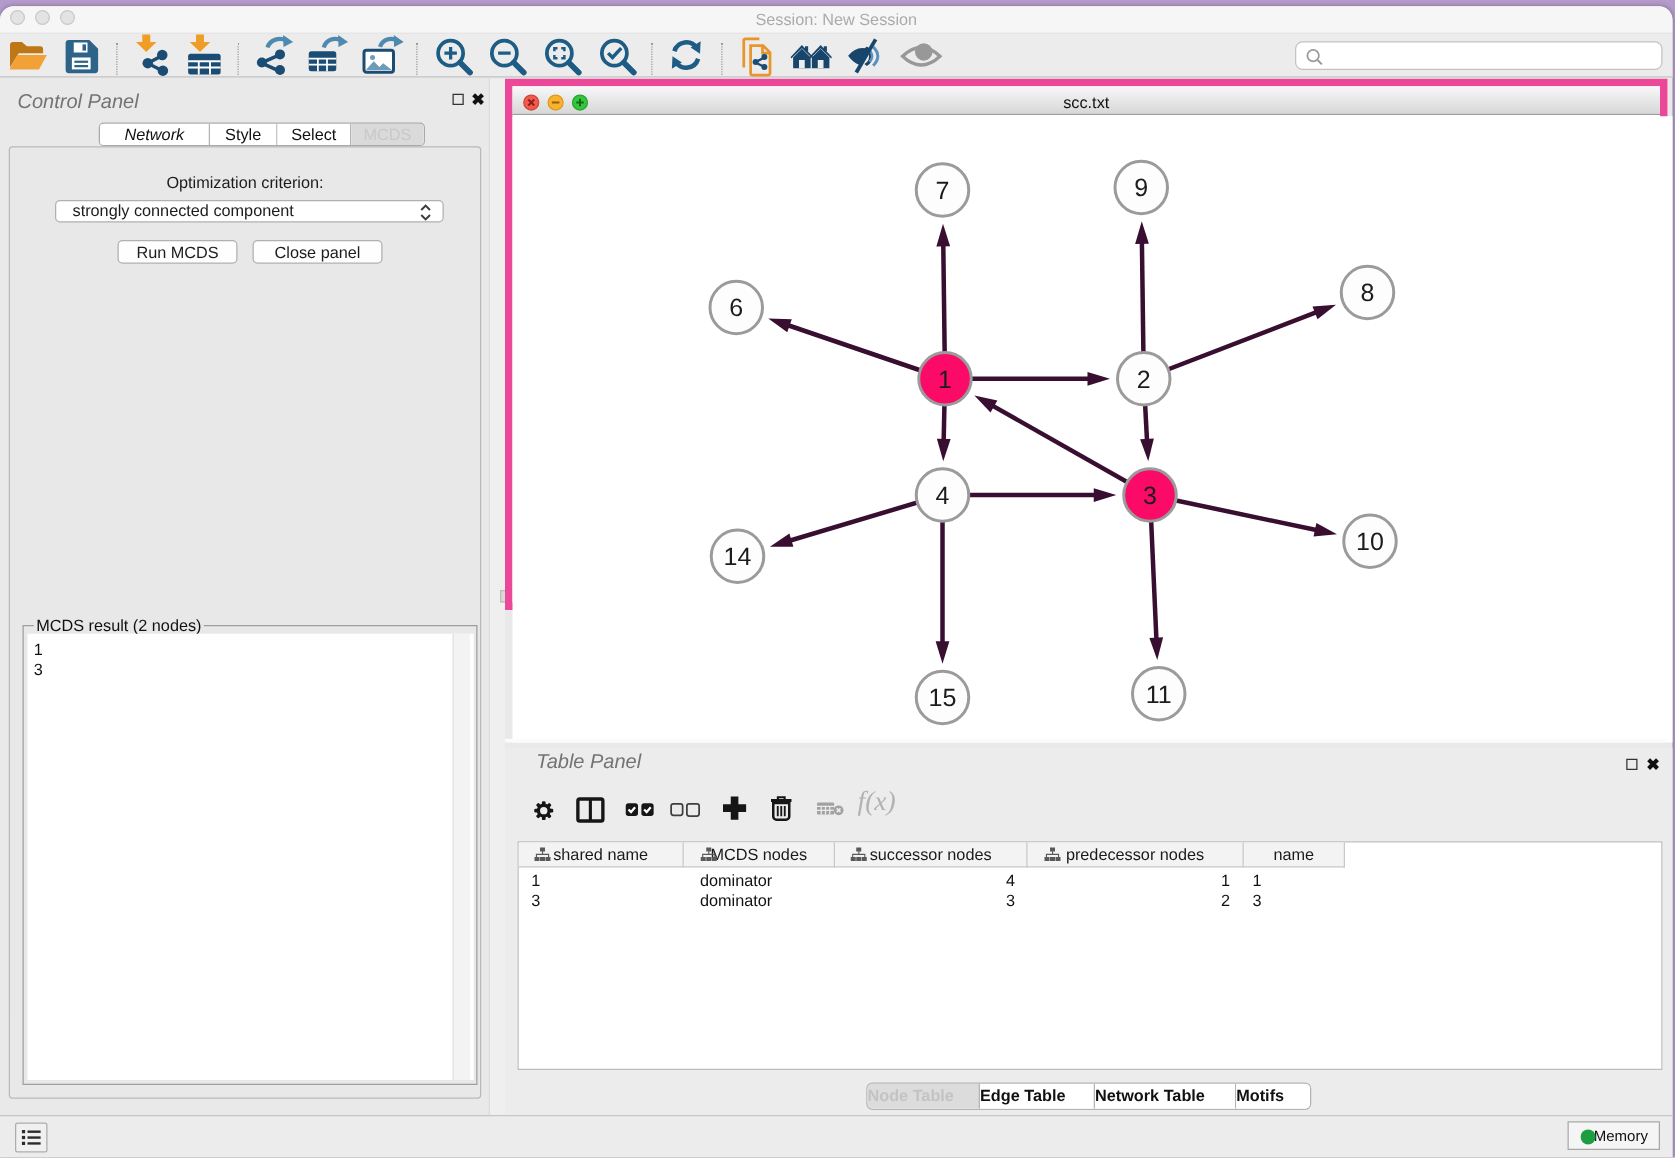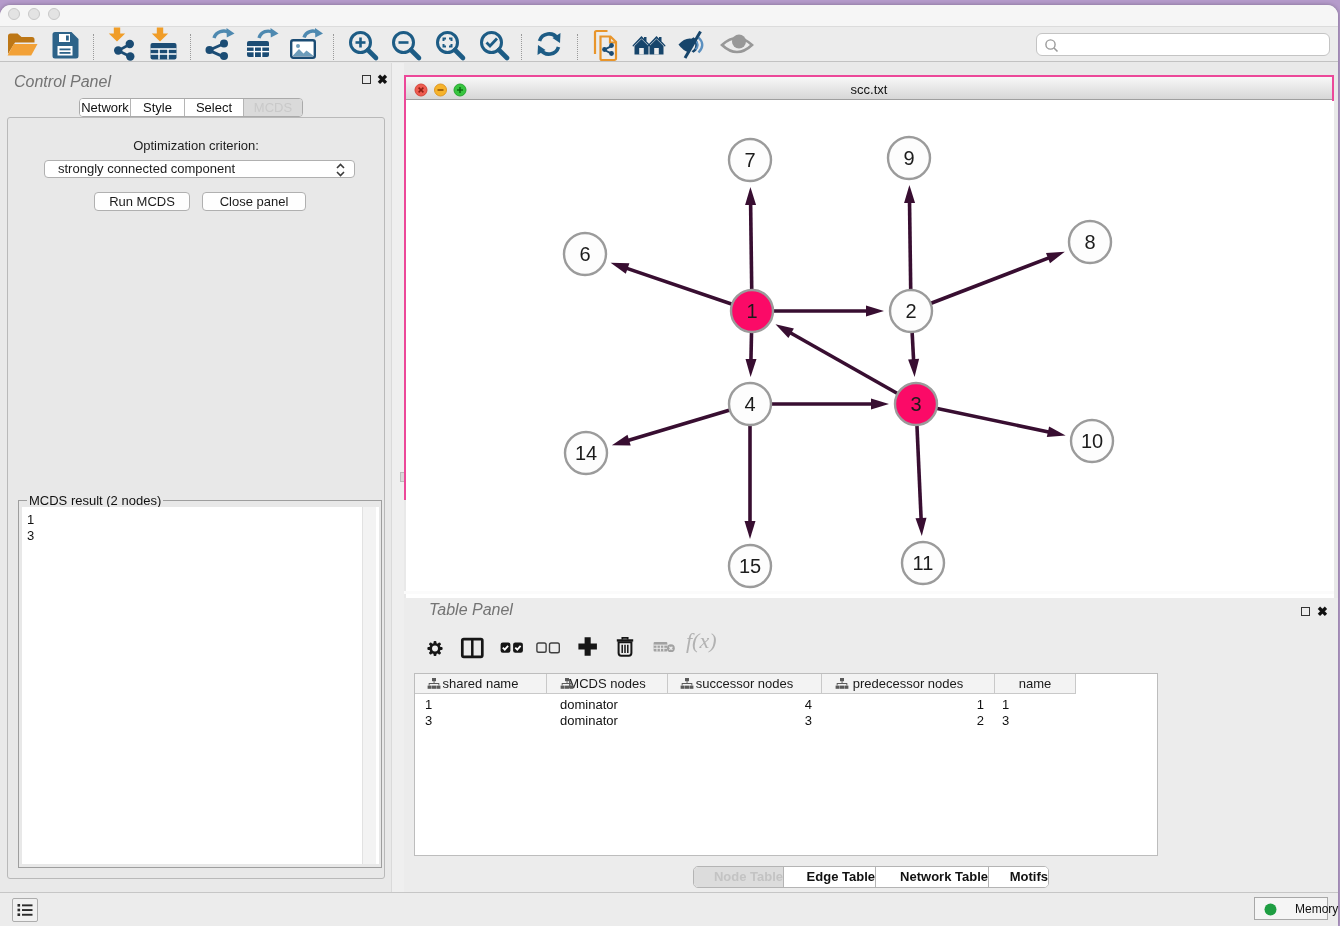--- a/index.html
+++ b/index.html
@@ -26,50 +26,51 @@
 .btn { position:absolute; top:129px; height:19px; background:#fefefe; border:1px solid #b0b0b0; border-radius:4px; font-size:13px; color:#1c1c1c; text-align:center; line-height:17px; }
 #fieldset { position:absolute; left:18px; top:437px; width:364px; height:368px; border:1px solid #9e9e9e;padding-left:32px; }
 #fslegend { position:absolute; left:8px; top:-8px; background:#e8e8e8; font-size:13px; color:#111; padding:0 2px; }
 #fswhite { position:absolute; left:3px; top:6px; width:357px; height:357px; background:#fff; }
 #fsscroll { position:absolute; right:3px; top:0px; width:14px; height:357px; background:#f3f3f3; border-left:1px solid #e2e2e2; }
 #fstext { position:absolute; left:5px; top:5px; font-size:13px; color:#111; line-height:16px; }
 
 #splitter { position:absolute; left:391px; top:0; width:13px; height:829px; background:#efefef; border-left:1px solid #dadada; }
 #sphandle { position:absolute; left:8px; top:409px; width:5px; height:10px; background:#d8d8d8; border:1px solid #bbb; }
 
-#netwin { position:absolute; left:404px; top:12px; width:930px; height:425px; border:2px solid #ec4899; background:#fff; }
+#netwin { position:absolute; left:404px; top:0; width:930px; height:425px; border:6px solid #ec4899; background:#fff; }
 #nettitle { position:absolute; left:0; top:0; width:100%; height:23px; background:linear-gradient(#f8f8f8,#d7d7d7); border-bottom:1px solid #9f9f9f; }
 #nettitletext { position:absolute; top:4px; left:0; width:100%; text-align:center; font-size:13px; color:#111; }
 #canvas { position:absolute; left:0; top:24px; width:928px; height:501px; background:#fff; }
 #netbottom { position:absolute; left:404px; top:528px; width:930px; height:3px; background:#fbfbfb; }
 
 #tpanel { position:absolute; left:404px; top:535px; width:934px; height:294px; background:#ececec; }
 #tphead { position:absolute; left:25px; top:3px; }
 #tptoolbar { position:absolute; left:0; top:28px; width:100%; height:42px; }
-#ttable { position:absolute; left:10px; top:75px; width:744px; height:183px; background:#fff; border:1px solid #bdbdbd; }
+#ttable { position:absolute; left:10px; top:75px; width:916px; height:183px; background:#fff; border:1px solid #bdbdbd; }
 .th { position:absolute; top:0; height:20px; border-right:1px solid #c9c9c9; font-size:13px; color:#1a1a1a; text-align:center; line-height:19px; }
 .trow { position:absolute; font-size:13px; color:#111; }
 #btabs { position:absolute; left:289px; top:268px; height:22px; display:flex; border:1px solid #b4b4b4; border-radius:5px; overflow:hidden; background:#fff; }
-.btab { font-size:13px; font-weight:bold; color:#111; text-align:right; line-height:20px; border-right:1px solid #b4b4b4; background:#fff; }
+.btab { font-size:13px; font-weight:bold; color:#111; text-align:left; line-height:20px; border-right:1px solid #b4b4b4; background:#fff; }
 
 #statusbar { position:absolute; left:0; top:887px; width:100%; height:34px; background:#ececec; border-top:1px solid #c6c6c6; }
 #listbtn { position:absolute; left:12px; top:5px; width:26px; height:24px; border:1px solid #adadad; border-radius:2px; background:#f0f0f0; }
 #membtn { position:absolute; left:1254px; top:4px; width:74px; height:23px; border:1px solid #a8a8a8; background:#f5f5f5; font-size:12px; color:#111; }
 #searchbox { position:absolute; left:1036px; top:28px; width:294px; height:23px; background:#fff; border:1px solid #c4c4c4; border-radius:6px; }
 svg.sitemap { position:absolute; top:3px; }
-#membtn { text-align:left; padding-left:40px; line-height:22px; }
+#membtn { text-align:left; padding-left:20px; line-height:22px; }
 svg { display:block; }
 </style>
 </head>
 <body>
 <div id="win">
   <div id="titlebar">
     <div class="tl" style="left:8px;"></div>
     <div class="tl" style="left:28px;"></div>
     <div class="tl" style="left:48px;"></div>
+    <div id="titletext">Session: New Session</div>
   </div>
   <div id="toolbar">
     <div class="tsep" style="left:93px;"></div>
     <div class="tsep" style="left:190px;"></div>
     <div class="tsep" style="left:333px;"></div>
     <div class="tsep" style="left:521px;"></div>
     <div class="tsep" style="left:577px;"></div>
     <svg class="ticon" style="left:4px" width="36" height="36" viewBox="0 0 36 36">
       <path d="M4,27 V9 a2.5,2.5 0 0 1 2.5,-2.5 h7 l4,3.5 h10.5 a2.5,2.5 0 0 1 2.5,2.5 v3 h-19.5 z" fill="#bd7716"></path>
       <path d="M9.7,17 h23.8 l-6.3,11.5 h-23.6 z" fill="#f2a137"></path>
@@ -205,21 +206,21 @@
         <circle cx="6.5" cy="6.5" r="4.6" fill="none" stroke="#9a9a9a" stroke-width="1.4"></circle>
         <line x1="10" y1="10" x2="13.5" y2="13.5" stroke="#9a9a9a" stroke-width="1.6"></line>
       </svg>
     </div>
   <div id="content">
     <div id="cpanel">
       <div class="phead" style="position:absolute;left:14px;top:10px;">Control Panel</div>
       <div class="fbtn" style="left:362px;top:12px;"></div>
       <div class="xbtn" style="left:377px;top:11px;">✖</div>
       <div id="cptabs">
-        <div class="cptab" style="width:51px;">Network</div>
+        <div class="cptab" style="width:88px;font-style:italic;">Network</div>
         <div class="cptab" style="width:54px;">Style</div>
         <div class="cptab" style="width:59px;">Select</div>
         <div class="cptab" style="width:58px;background:#dadada;color:#c9c9c9;border-right:none;">MCDS</div>
       </div>
       <div id="tabcontent"></div>
       <div id="optlabel">Optimization criterion:</div>
       <div id="dropdown">strongly connected component<svg style="position:absolute;right:8px;top:2px;" width="11" height="14" viewBox="0 0 11 14">
             <path d="M2,5 L5.5,1.5 9,5" fill="none" stroke="#3c3c3c" stroke-width="1.6"></path>
             <path d="M2,9 L5.5,12.5 9,9" fill="none" stroke="#3c3c3c" stroke-width="1.6"></path>
           </svg></div>

